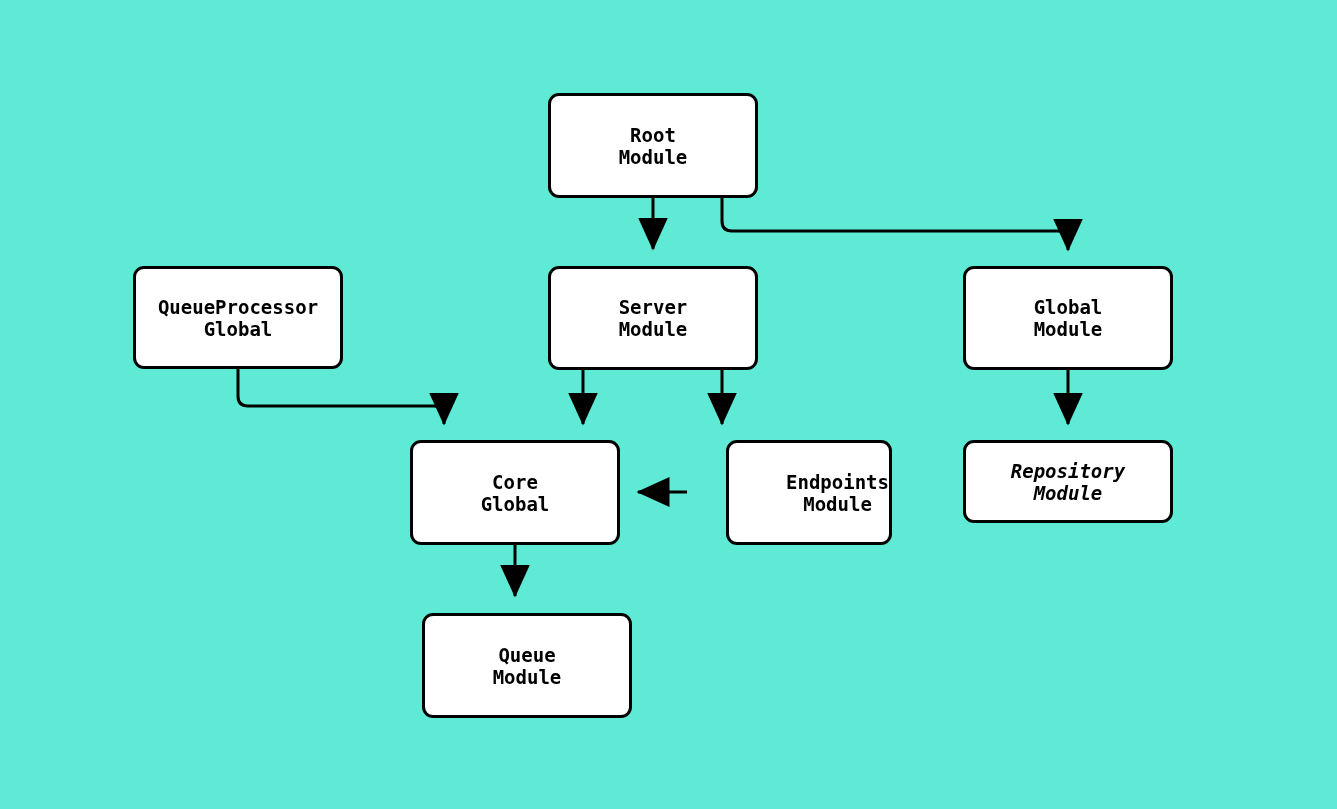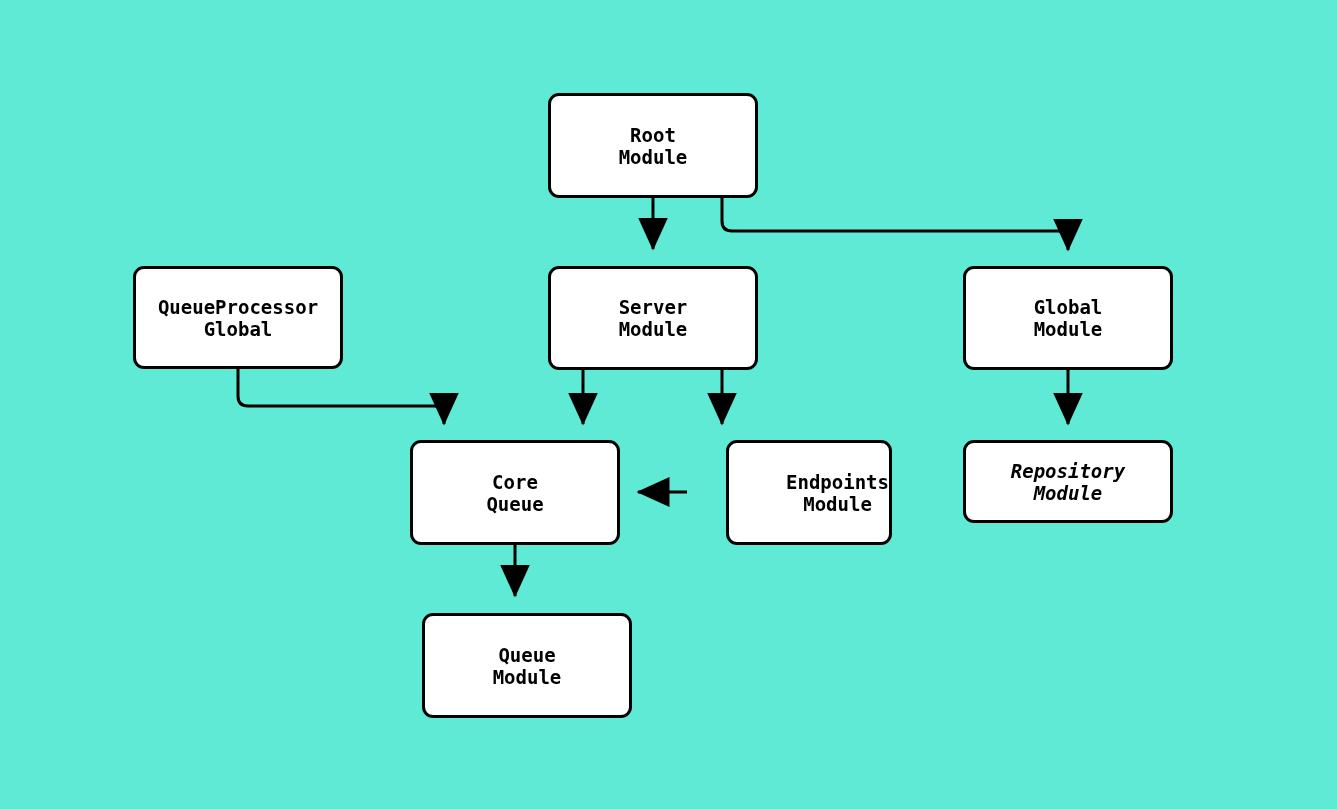--- a/index.html
+++ b/index.html
@@ -108,21 +108,21 @@
 Module</span>
   </div>
 
   <div class="node" style="left:963px; top:266px; width:210px; height:104px;">
     <span class="node-label">Global
 Module</span>
   </div>
 
   <div class="node" style="left:410px; top:440px; width:210px; height:105px;">
     <span class="node-label">Core
-Queue</span>
+Global</span>
   </div>
 
   <div class="node" style="left:726px; top:440px; width:166px; height:105px;justify-content:flex-end;">
     <span class="node-label">Endpoints
 Module</span>
   </div>
 
   <div class="node" style="left:963px; top:440px; width:210px; height:83px;font-style:italic;">
     <span class="node-label">Repository
 Module</span>

